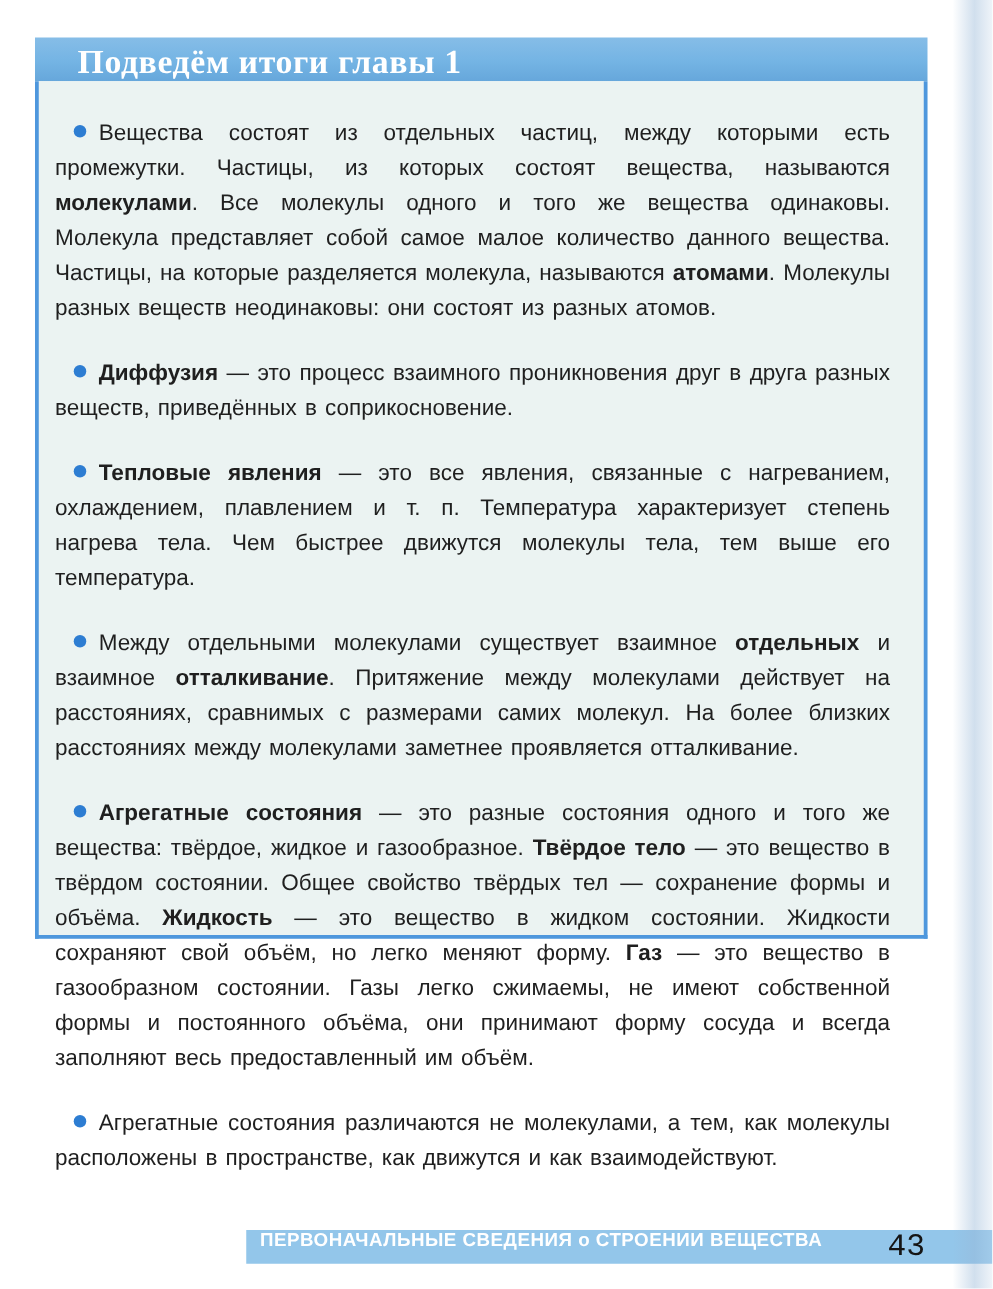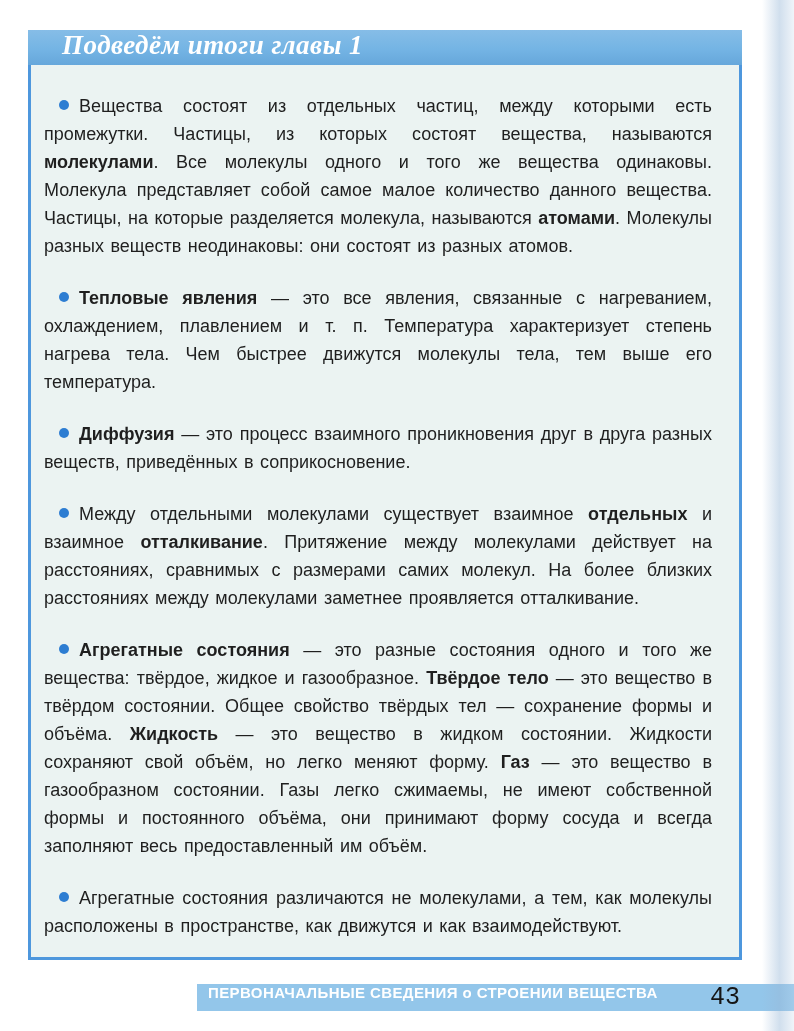--- a/index.html
+++ b/index.html
@@ -14,35 +14,34 @@
   .page{
     position:relative;
     width:794px;height:1031px;
     background:#ffffff;
     overflow:hidden;
     font-family:"Liberation Sans", sans-serif;
   }
   .header-band{
     position:absolute;left:28px;top:30px;width:714px;height:35px;
     background:linear-gradient(180deg,#86bde7 0%,var(--header-band) 55%,#66a7db 100%);
-    display:flex;align-items:flex-start;
+    display:flex;align-items:flex-end;
     box-sizing:border-box;
-    font-style:italic;
   }
   .header-title{
     color:#ffffff;
     font-family:"Liberation Serif", serif;
     font-weight:bold;
     font-size:27px;
     padding-left:34px;
     letter-spacing:0.5px;
     white-space:nowrap;
   }
   .panel{
-    position:absolute;left:28px;top:65px;width:714px;height:895px;
+    position:absolute;left:28px;top:65px;width:714px;height:686px;
     background:var(--panel-background);
     border-left:3px solid var(--panel-border);
     border-right:3px solid var(--panel-border);
     border-bottom:3px solid var(--panel-border);
     box-sizing:border-box;
     padding:27px 27px 0 13px;
   }
   .bullet-list{width:100%;}
   .bullet-para{
     margin:0 0 24px 0;
@@ -98,22 +97,22 @@
 
 <div class="page">
 
   <div class="header-band">
     <span class="header-title">Подведём итоги главы 1</span>
   </div>
 
   <div class="panel">
     <div class="bullet-list">
         <p class="bullet-para"><span class="bullet-dot"></span><span>Вещества состоят из отдельных частиц, между которыми есть промежутки. Частицы, из которых состоят вещества, называются </span><b>молекулами</b><span>. Все молекулы одного и того же вещества одинаковы. Молекула представляет собой самое малое количество данного вещества. Частицы, на которые разделяется молекула, называются </span><b>атомами</b><span>. Молекулы разных веществ неодинаковы: они состоят из разных атомов.</span></p>
+        <p class="bullet-para"><span class="bullet-dot"></span><b>Диффузия</b><span> — это процесс взаимного проникновения друг в друга разных веществ, приведённых в соприкосновение.</span></p>
         <p class="bullet-para"><span class="bullet-dot"></span><b>Тепловые явления</b><span> — это все явления, связанные с нагреванием, охлаждением, плавлением и т. п. Температура характеризует степень нагрева тела. Чем быстрее движутся молекулы тела, тем выше его температура.</span></p>
-        <p class="bullet-para"><span class="bullet-dot"></span><b>Диффузия</b><span> — это процесс взаимного проникновения друг в друга разных веществ, приведённых в соприкосновение.</span></p>
         <p class="bullet-para"><span class="bullet-dot"></span><span>Между отдельными молекулами существует взаимное </span><b>отдельных</b><span> и взаимное </span><b>отталкивание</b><span>. Притяжение между молекулами действует на расстояниях, сравнимых с размерами самих молекул. На более близких расстояниях между молекулами заметнее проявляется отталкивание.</span></p>
         <p class="bullet-para"><span class="bullet-dot"></span><b>Агрегатные состояния</b><span> — это разные состояния одного и того же вещества: твёрдое, жидкое и газообразное. </span><b>Твёрдое тело</b><span> — это вещество в твёрдом состоянии. Общее свойство твёрдых тел — сохранение формы и объёма. </span><b>Жидкость</b><span> — это вещество в жидком состоянии. Жидкости сохраняют свой объём, но легко меняют форму. </span><b>Газ</b><span> — это вещество в газообразном состоянии. Газы легко сжимаемы, не имеют собственной формы и постоянного объёма, они принимают форму сосуда и всегда заполняют весь предоставленный им объём.</span></p>
         <p class="bullet-para"><span class="bullet-dot"></span><span>Агрегатные состояния различаются не молекулами, а тем, как молекулы расположены в пространстве, как движутся и как взаимодействуют.</span></p>
       </div>
   </div>
 
   <div class="footer-bar">
     <span class="footer-title">ПЕРВОНАЧАЛЬНЫЕ СВЕДЕНИЯ о СТРОЕНИИ ВЕЩЕСТВА</span>
     <span class="page-number">43</span>
   </div>

